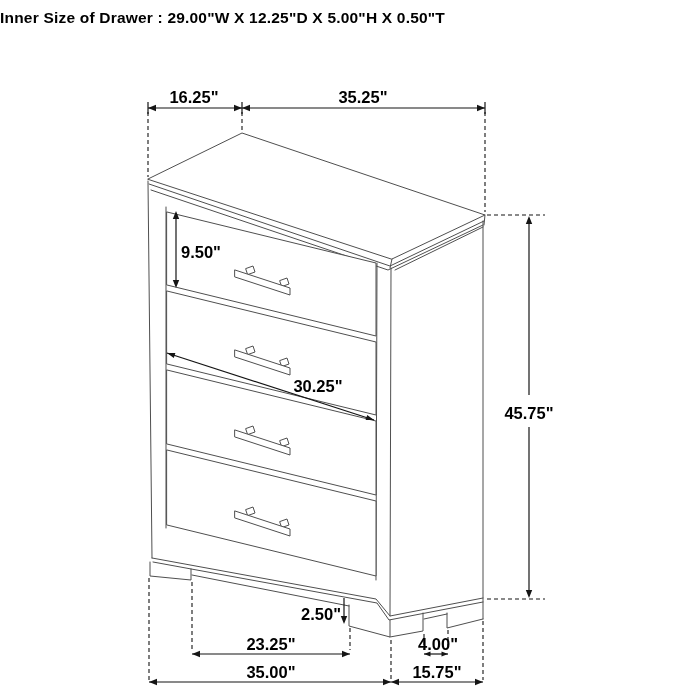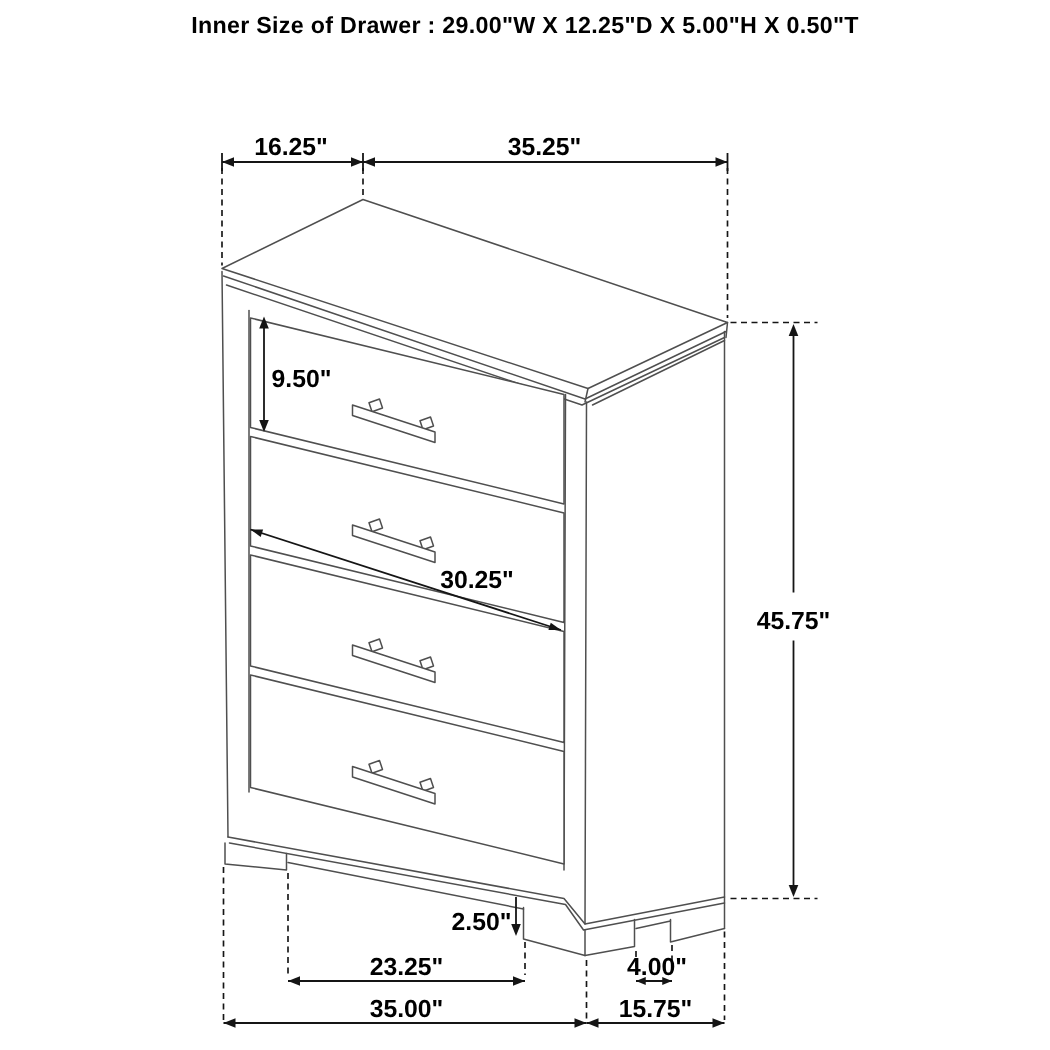--- a/index.html
+++ b/index.html
@@ -1,18 +1,18 @@
 <!DOCTYPE html>
 <html><head>
 <meta charset="utf-8">
 <style>
   html,body{margin:0;padding:0;background:#fff;}
   #stage{position:relative;width:700px;height:700px;background:#ffffff;overflow:hidden;
          font-family:"Liberation Sans",sans-serif;}
-  #title{position:absolute;top:9px;left:0;width:700px;text-align:center;
+  #title{position:absolute;top:9px;left:0;width:700px;text-align:left;
          font-size:15.5px;font-weight:bold;color:#000;letter-spacing:.2px;}
   svg{position:absolute;left:0;top:0;}
   .cab{stroke:#4f4f4f;stroke-width:1;fill:none;stroke-linejoin:round;stroke-linecap:round;}
   .face{fill:#ffffff;}
   .dim{stroke:#151515;stroke-width:1.2;fill:none;}
   .ext{stroke:#151515;stroke-width:1.1;fill:none;stroke-dasharray:4 3;}
   .arr{fill:#151515;stroke:none;}
   text.dimlab{fill:#000;font-family:"Liberation Sans",sans-serif;font-size:16.5px;font-weight:bold;}
 </style>
 </head>

